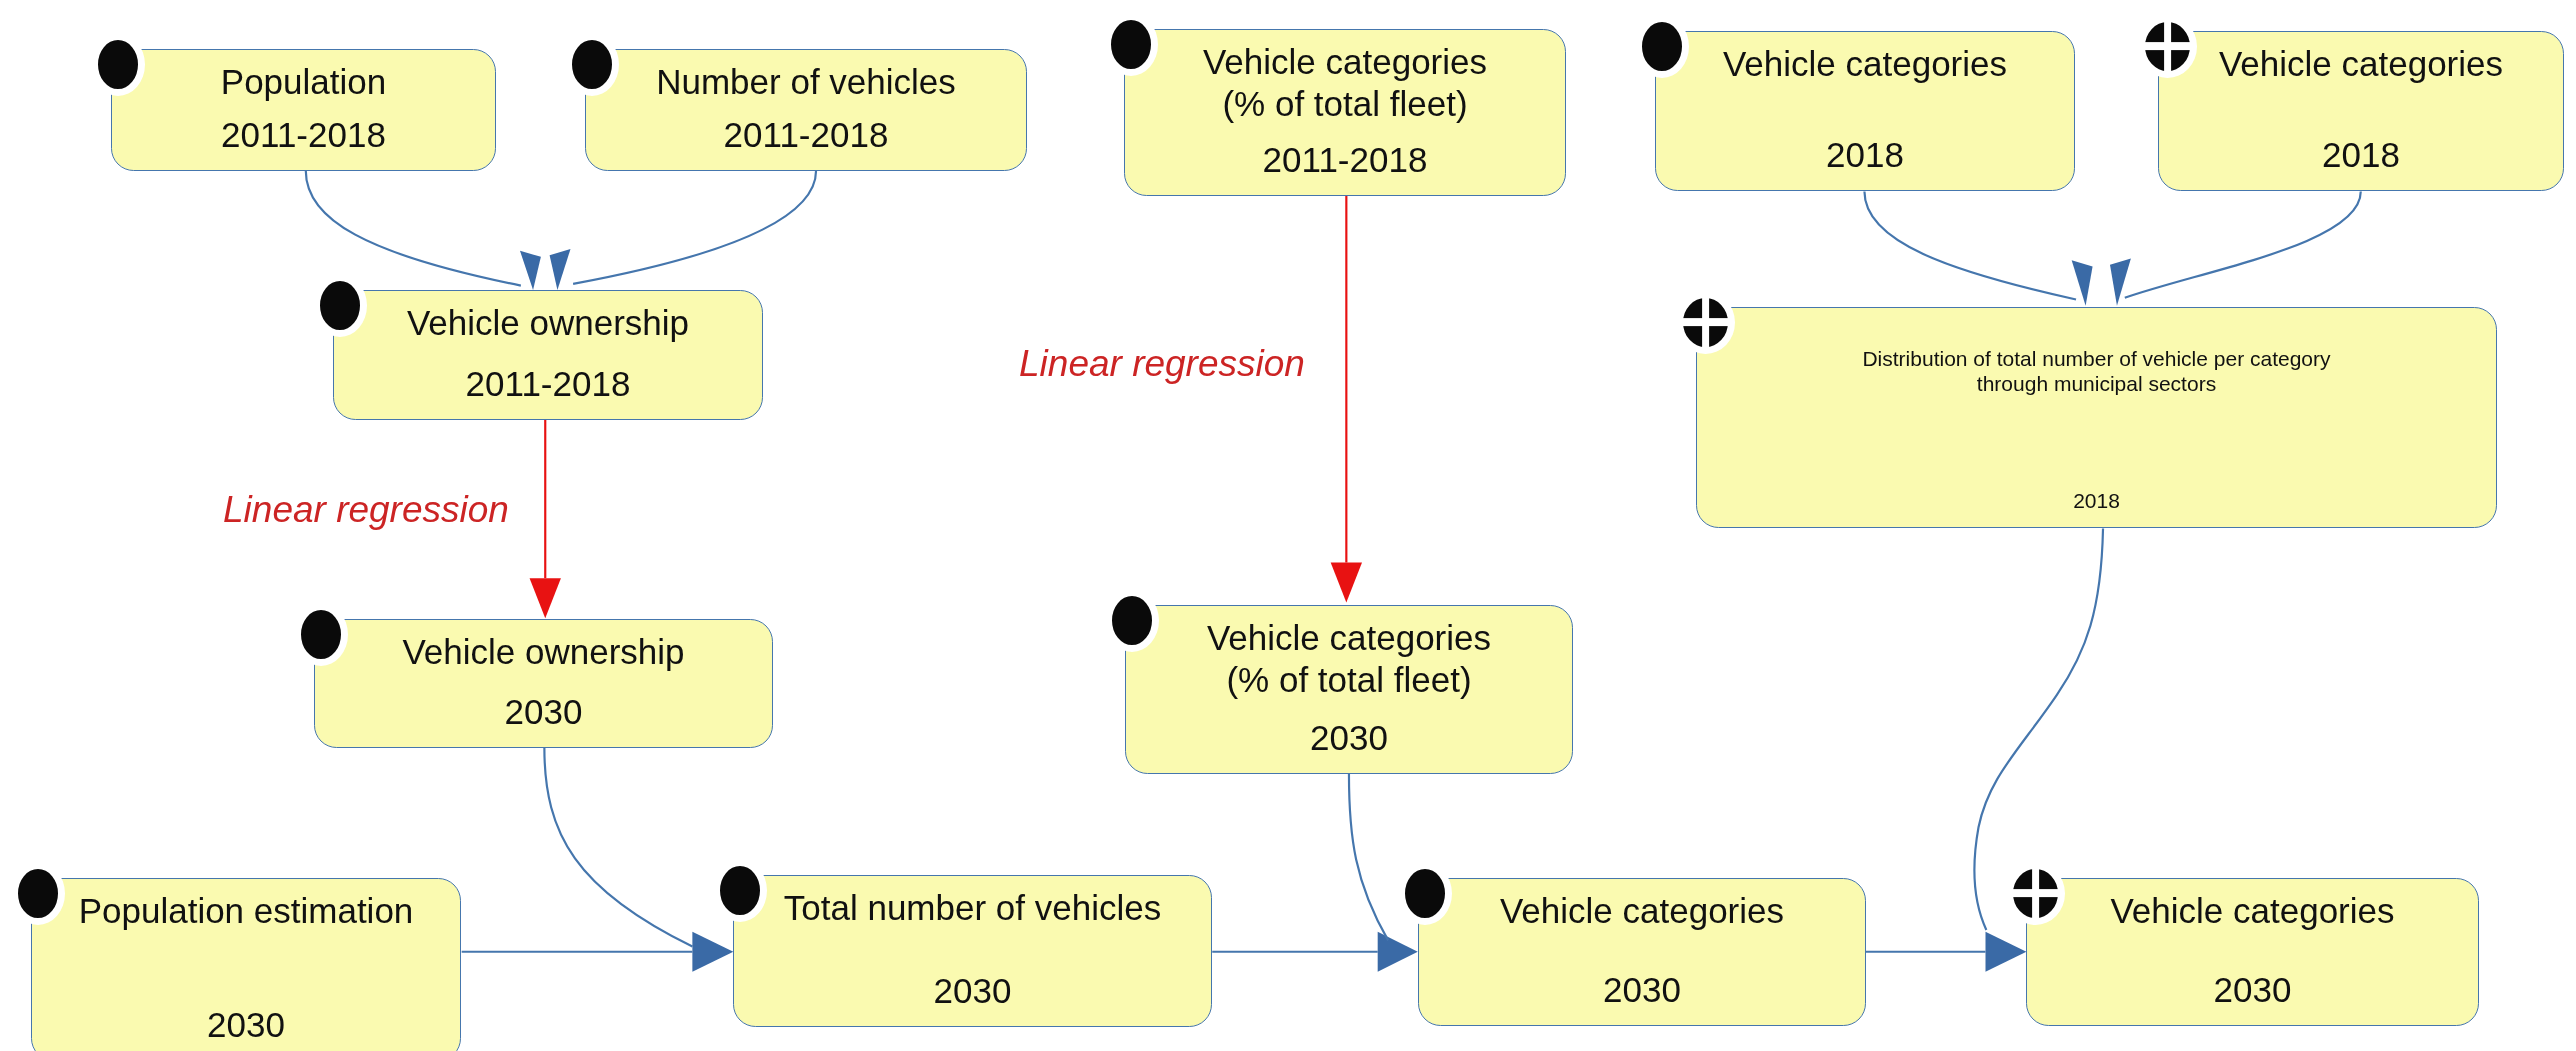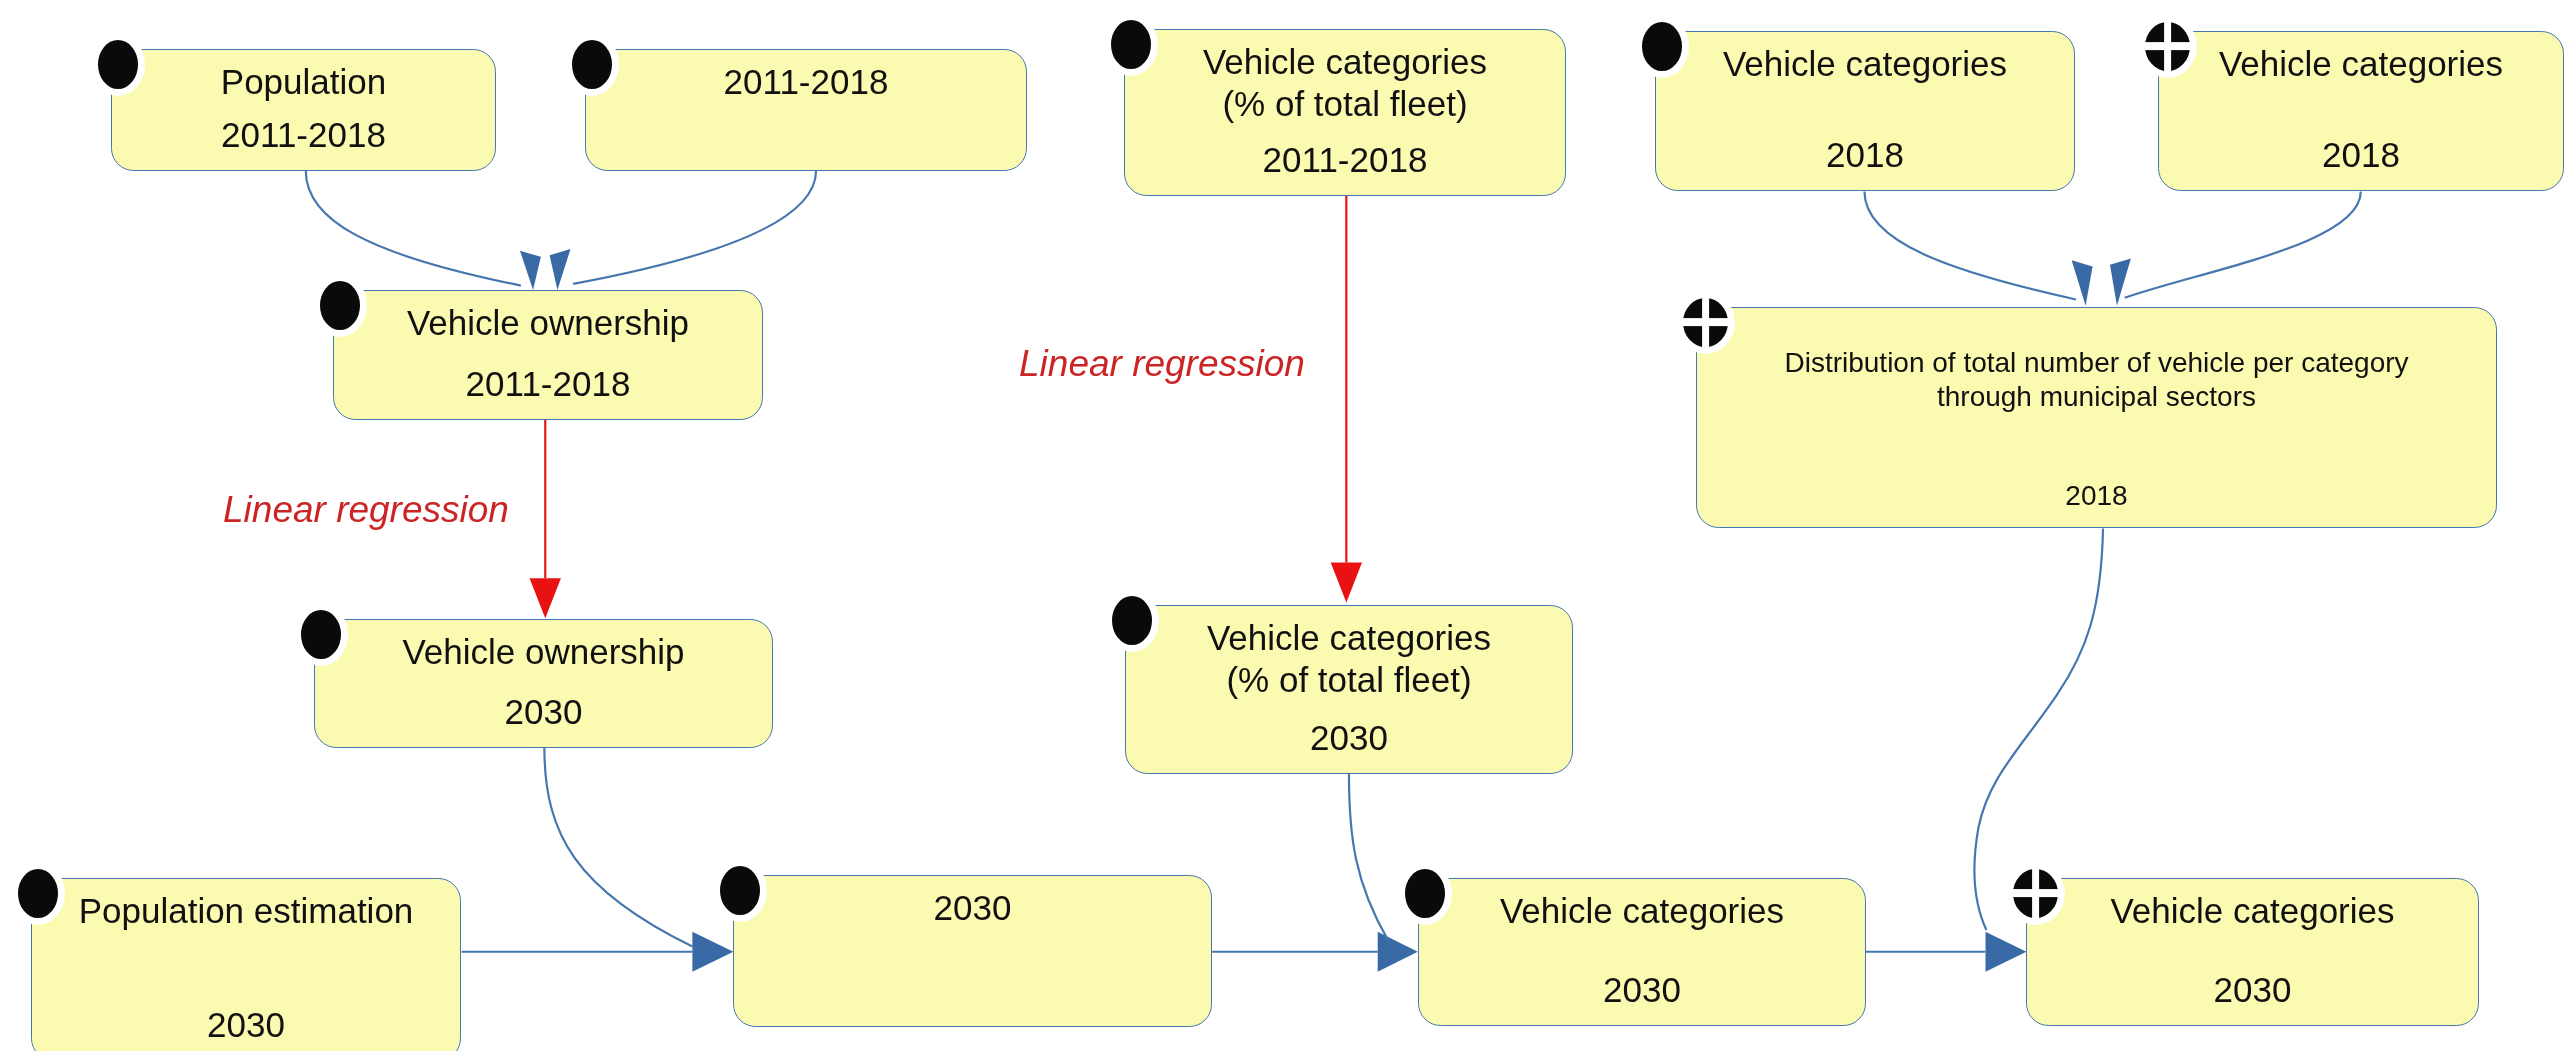--- a/index.html
+++ b/index.html
@@ -9,21 +9,21 @@
   }
   .edges{position:absolute;left:0;top:0;width:2576px;height:1051px;}
   .node{
     position:absolute;box-sizing:border-box;
     background:#fafab0;border:1.7px solid #4576ad;border-radius:22.6px;
     display:flex;flex-direction:column;justify-content:space-between;align-items:center;
     text-align:center;padding:10.5px 8.7px 14px;font-size:35px;
   }
   .node .block{display:flex;flex-direction:column;align-items:center;}
   .node .line{white-space:nowrap;line-height:1.2;}
-  .node.small{font-size:28px;}
+  .node.small{font-size:21px;}
   .node.pad-top{padding-top:38px;}
   .icon{
     position:absolute;left:-21px;top:-17.4px;width:40px;height:49px;
     background:#0a0a0a;border:7.8px solid #ffffff;border-radius:50%;
   }
   .icon.cross{width:45px;height:49px;}
   .icon.cross::before{
     content:"";position:absolute;top:-2.6px;bottom:-2.6px;left:50%;width:7.8px;
     transform:translateX(-50%);background:#ffffff;
   }
@@ -91,20 +91,23 @@
   <div class="node" style="left:111px;top:49px;width:385px;height:122px">
     <span class="icon dot"></span>
     <div class="block">
         <div class="line">Population</div>
       </div>
     <div class="line year">2011-2018</div>
   </div>
 
   <div class="node" style="left:585px;top:49px;width:442px;height:122px">
     <span class="icon dot"></span>
+    <div class="block">
+        <div class="line">Number of vehicles</div>
+      </div>
     <div class="line year">2011-2018</div>
   </div>
 
   <div class="node" style="left:333px;top:290px;width:430px;height:130px">
     <span class="icon dot"></span>
     <div class="block">
         <div class="line">Vehicle ownership</div>
       </div>
     <div class="line year">2011-2018</div>
   </div>
@@ -120,20 +123,23 @@
   <div class="node" style="left:31px;top:878px;width:430px;height:183px">
     <span class="icon dot"></span>
     <div class="block">
         <div class="line">Population estimation</div>
       </div>
     <div class="line year">2030</div>
   </div>
 
   <div class="node" style="left:733px;top:875px;width:479px;height:152px">
     <span class="icon dot"></span>
+    <div class="block">
+        <div class="line">Total number of vehicles</div>
+      </div>
     <div class="line year">2030</div>
   </div>
 
   <div class="node" style="left:1124px;top:29px;width:442px;height:167px">
     <span class="icon dot"></span>
     <div class="block">
       <div class="line">Vehicle categories</div>
       <div class="line">(% of total fleet)</div>
     </div>
     <div class="line year">2011-2018</div>

